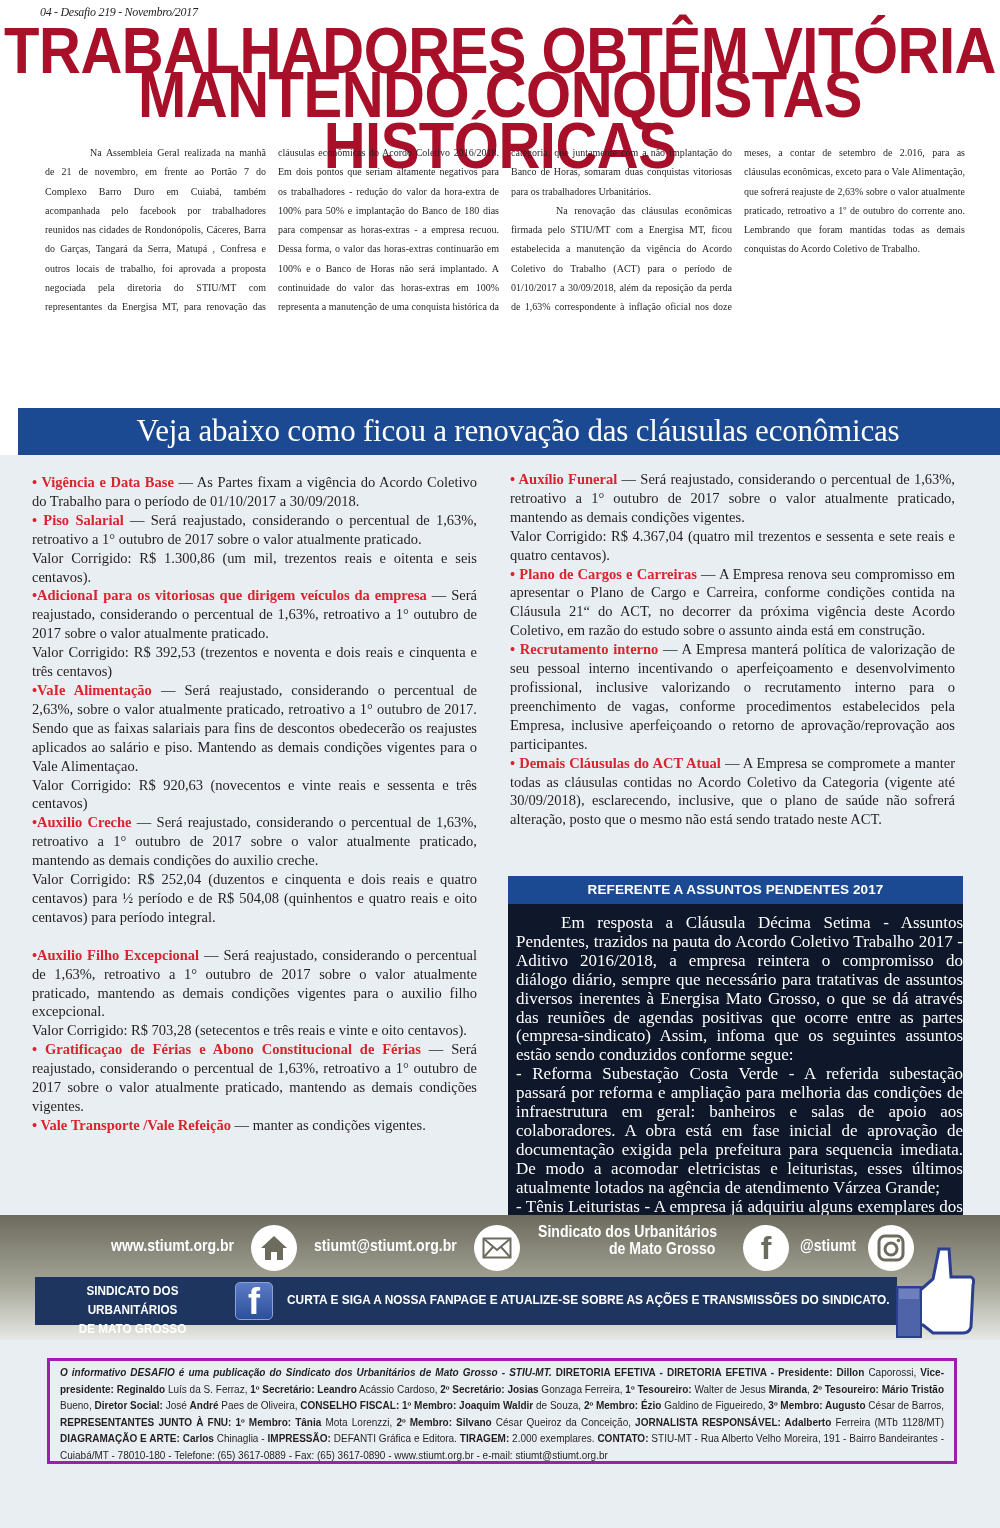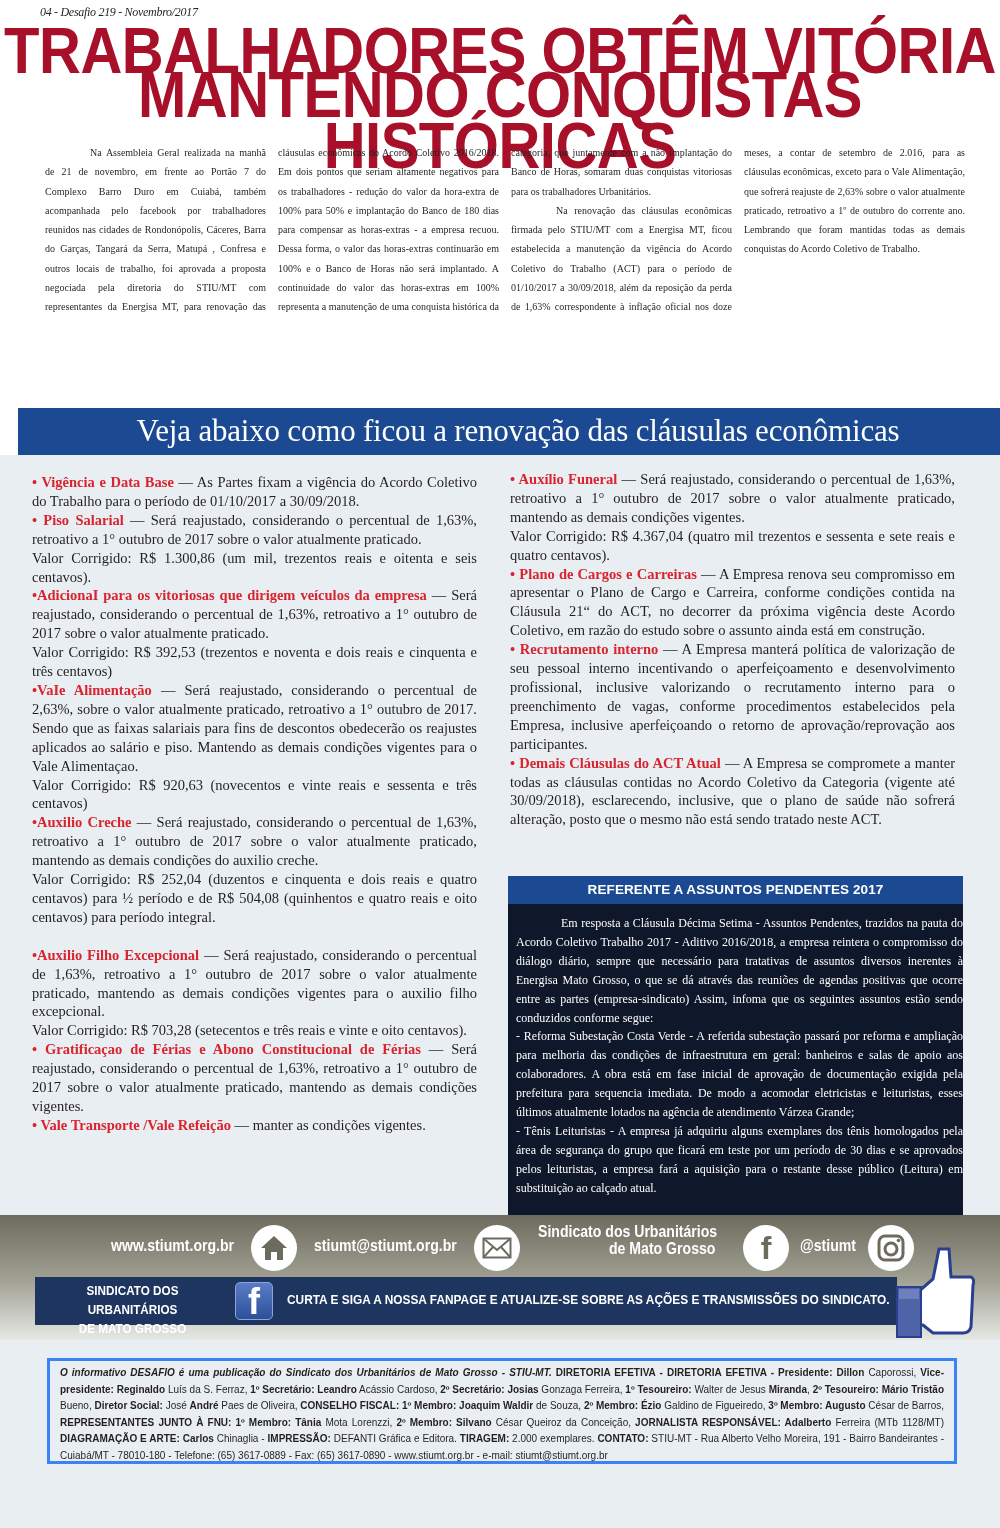--- a/index.html
+++ b/index.html
@@ -20,34 +20,34 @@
     .col { position: absolute; font-size: 14.5px; line-height: 18.9px; text-align: justify; color: #231f20; }
     .col.left { left: 32px; top: 473px; width: 445px; }
     .col.right { left: 510px; top: 470px; width: 445px; }
     .clause { margin: 0; }
     .clause .t { color: #d9232e; font-weight: bold; }
     .valor { margin: 0; }
     .spacer { height: 19px; }
 
     .pend { position: absolute; left: 508px; top: 836px; width: 455px; height: 378px; background: #0f172a; margin-top: 40px; }
     .pend-head { height: 28px; background: #1b4a93; color: #fff; font-family: "Liberation Sans", sans-serif; font-weight: bold; font-size: 13.5px; text-align: center; line-height: 28px; letter-spacing: 0.1px; }
-    .pend-body { padding: 10px 0 0 8px; color: #fff; font-size: 12px; line-height: 18.9px; text-align: justify; }
+    .pend-body { padding: 10px 0 0 8px; color: #fff; font-size: 17px; line-height: 18.9px; text-align: justify; }
     .pend-body p.indent { text-indent: 45px; }
 
     .footer-band { position: absolute; left: 0; top: 1215px; width: 1000px; height: 125px; background: linear-gradient(#6c6b5e, #a5a597 55%, #e6e8e4); }
     .contacts { position: absolute; top: 8px; left: 8px; width: 1000px; height: 50px; }
     .c-text { position: absolute; color: #fff; font-family: "Liberation Sans", sans-serif; font-size: 16px; font-weight: bold; transform: scaleX(0.88); transform-origin: left center; white-space: nowrap; }
     .c-icon { position: absolute; width: 46px; height: 46px; border-radius: 50%; background: #fff; display: flex; align-items: center; justify-content: center; }
     .fb-bar { position: absolute; left: 35px; top: 62px; width: 862px; height: 48px; background: #1e365f; color: #fff; font-family: "Liberation Sans", sans-serif; font-weight: bold; }
     .fb-left { position: absolute; left: 0; top: 4px; width: 195px; text-align: center; font-size: 13px; line-height: 19px; transform: scaleX(0.9); }
     .fb-square { position: absolute; left: 200px; top: 5px; width: 38px; height: 38px; border-radius: 5px; background: linear-gradient(#5b7bc6, #2d4f99); border: 1px solid #8aa4db; display: flex; align-items: flex-end; justify-content: center; color: #fff; font-size: 36px; line-height: 34px; font-family: "Liberation Sans", sans-serif; }
     .fb-right { position: absolute; left: 252px; top: 15px; font-size: 13.5px; white-space: nowrap; transform: scaleX(0.88); transform-origin: left center; }
     .thumb { position: absolute; left: 895px; top: 28px; }
 
-    .credits { position: absolute; left: 47px; top: 1358px; width: 910px; height: 106px; border: 3px solid #3b82f6; background: #e9eef2; padding: 4px 10px 0 10px; font-family: "Liberation Sans", sans-serif; font-size: 10px; line-height: 16.6px; color: #231f20; text-align: justify; }
+    .credits { position: absolute; left: 47px; top: 1358px; width: 910px; height: 106px; border: 3px solid #a21caf; background: #e9eef2; padding: 4px 10px 0 10px; font-family: "Liberation Sans", sans-serif; font-size: 10px; line-height: 16.6px; color: #231f20; text-align: justify; }
     .credits b { font-weight: bold; }
     .credits .it { font-style: italic; font-weight: bold; }
   </style>
 </head>
 <body>
 
 <div class="folio">04 - Desafio 219 - Novembro/2017</div>
 
 <div class="headline">
   <div>TRABALHADORES OBTÊM VITÓRIA</div>

